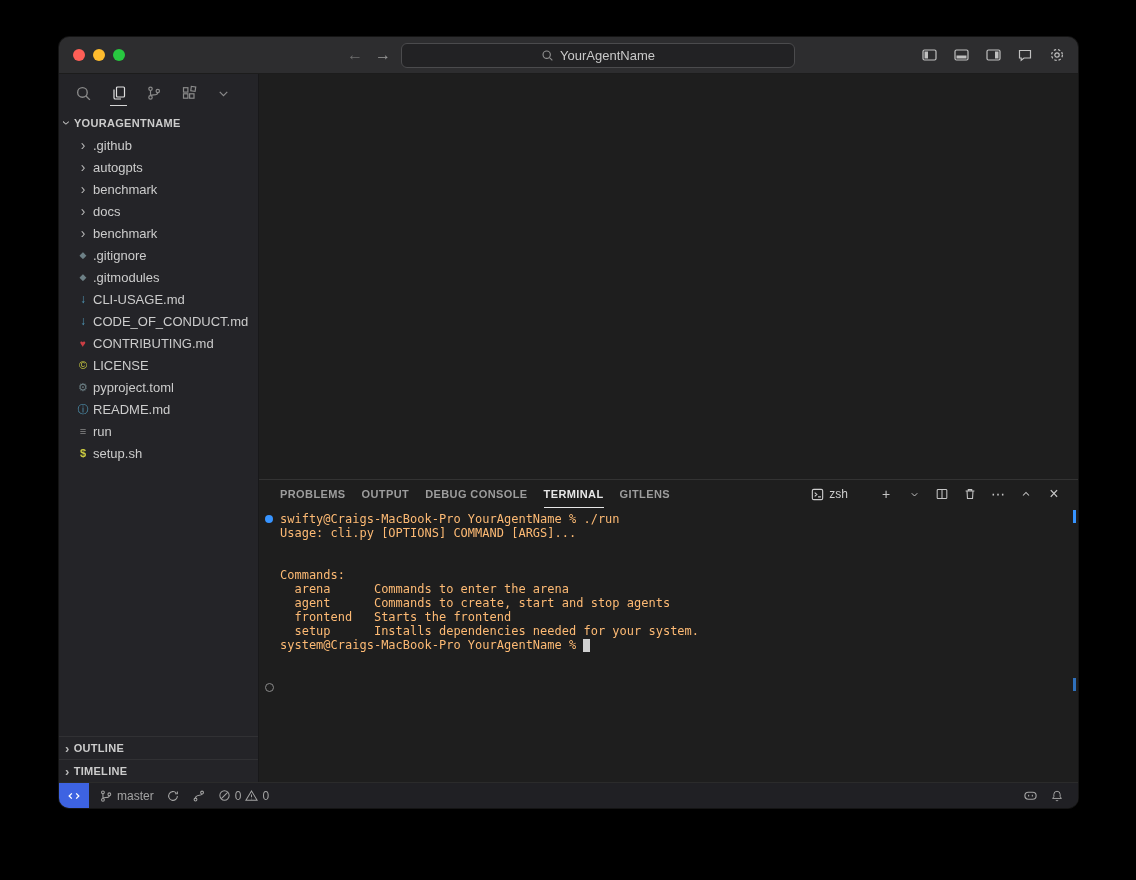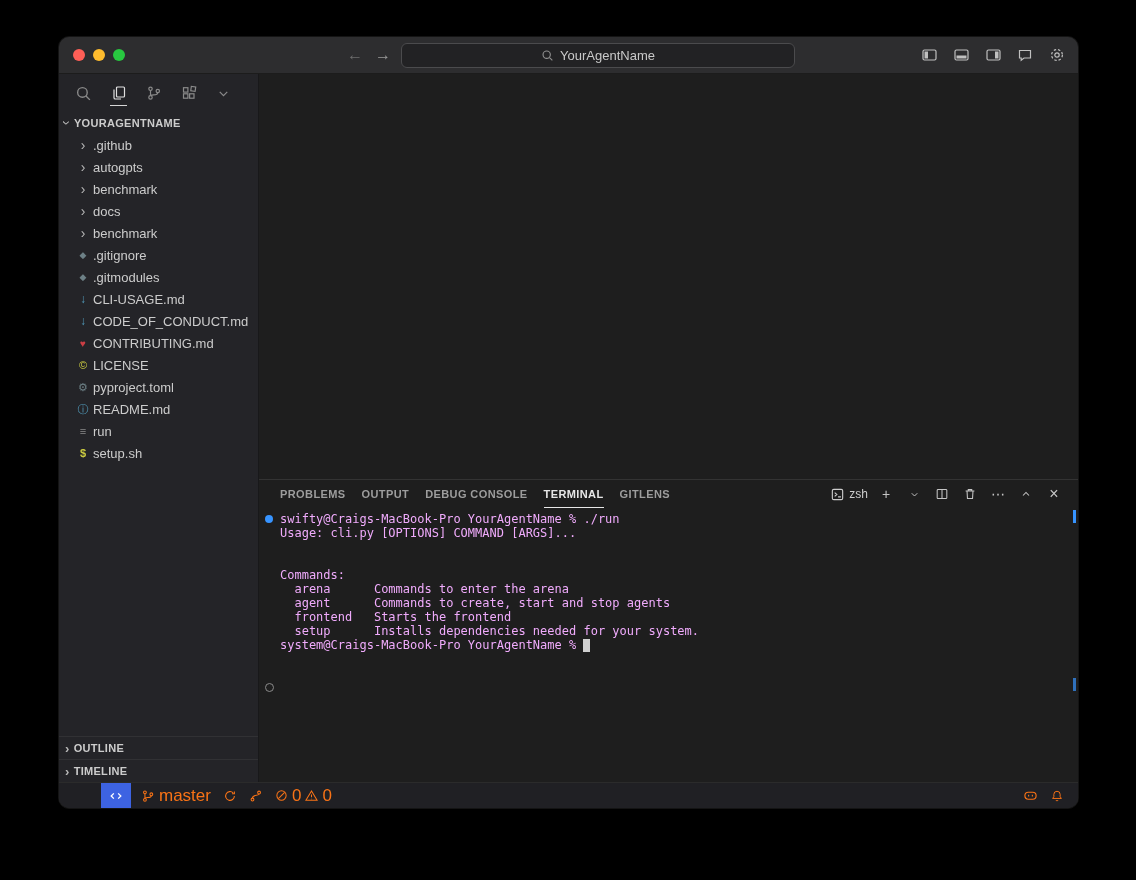--- a/index.html
+++ b/index.html
@@ -54,35 +54,35 @@
   .workarea{flex:1;display:flex;flex-direction:column;min-width:0;background:#1e1e1e;}
   .editor{height:405px;flex:0 0 405px;background:#1e1e1e;}
   .panel{flex:1;border-top:1px solid #333;display:flex;flex-direction:column;min-height:0;position:relative;}
   .panel-header{height:28px;flex:0 0 28px;display:flex;align-items:center;padding:0 14px 0 21px;}
   .ptabs{display:flex;gap:16px;height:100%;align-items:center;}
   .ptab{font-size:11px;font-weight:bold;letter-spacing:.4px;color:#9d9d9d;height:100%;
     display:flex;align-items:center;border-bottom:1px solid transparent;box-sizing:border-box;cursor:default;}
   .ptab.active{color:#e7e7e7;border-bottom-color:#e7e7e7;}
   .pactions{margin-left:auto;display:flex;align-items:center;gap:8px;color:#c5c5c5;}
   .pbtn{min-width:20px;height:20px;display:flex;align-items:center;justify-content:center;font-size:14px;}
-  .shell-group{display:flex;align-items:center;gap:4px;font-size:12px;color:#cccccc;margin-right:0;}
+  .shell-group{display:flex;align-items:center;gap:4px;font-size:12px;color:#cccccc;margin-right:20px;}
   
   .terminal{position:relative;flex:1;padding:4px 12px 0 21px;
-    font-family:"DejaVu Sans Mono","Liberation Mono",monospace;font-size:12px;line-height:14px;color:#f0abfc;}
+    font-family:"DejaVu Sans Mono","Liberation Mono",monospace;font-size:12px;line-height:14px;color:#fdba74;}
   .tline{white-space:pre;height:14px;}
   .cursor{display:inline-block;width:7px;height:13px;background:#d0d0d0;vertical-align:text-bottom;}
   .deco{position:absolute;left:6px;width:8px;height:8px;border-radius:50%;}
   .deco-run{top:7px;background:#3794ff;}
   .deco-prompt{top:175px;width:7px;height:7px;background:transparent;border:1px solid #8a8a8a;}
   .ruler-tick{position:absolute;right:2px;width:3px;background:#3794ff;}
   .tick1{top:2px;height:13px;}
   .tick2{top:170px;height:13px;opacity:.7;}
   
   .statusbar{height:25px;flex:0 0 25px;background:#202024;border-top:1px solid #2b2b2b;
-    display:flex;align-items:center;color:#f97316;font-size:17px;padding-left:42px;}
+    display:flex;align-items:center;color:#a3a3a3;font-size:12px;}
   .remote{width:30px;height:100%;background:#3d63e2;color:#fff;display:flex;align-items:center;justify-content:center;}
   .sitem{display:flex;align-items:center;gap:4px;padding:0 6px;height:100%;cursor:default;}
   .sright{margin-left:auto;display:flex;align-items:center;padding-right:8px;}
   svg{display:block;}
 </style>
 </head>
 <body>
 
 <div class="window">
 

